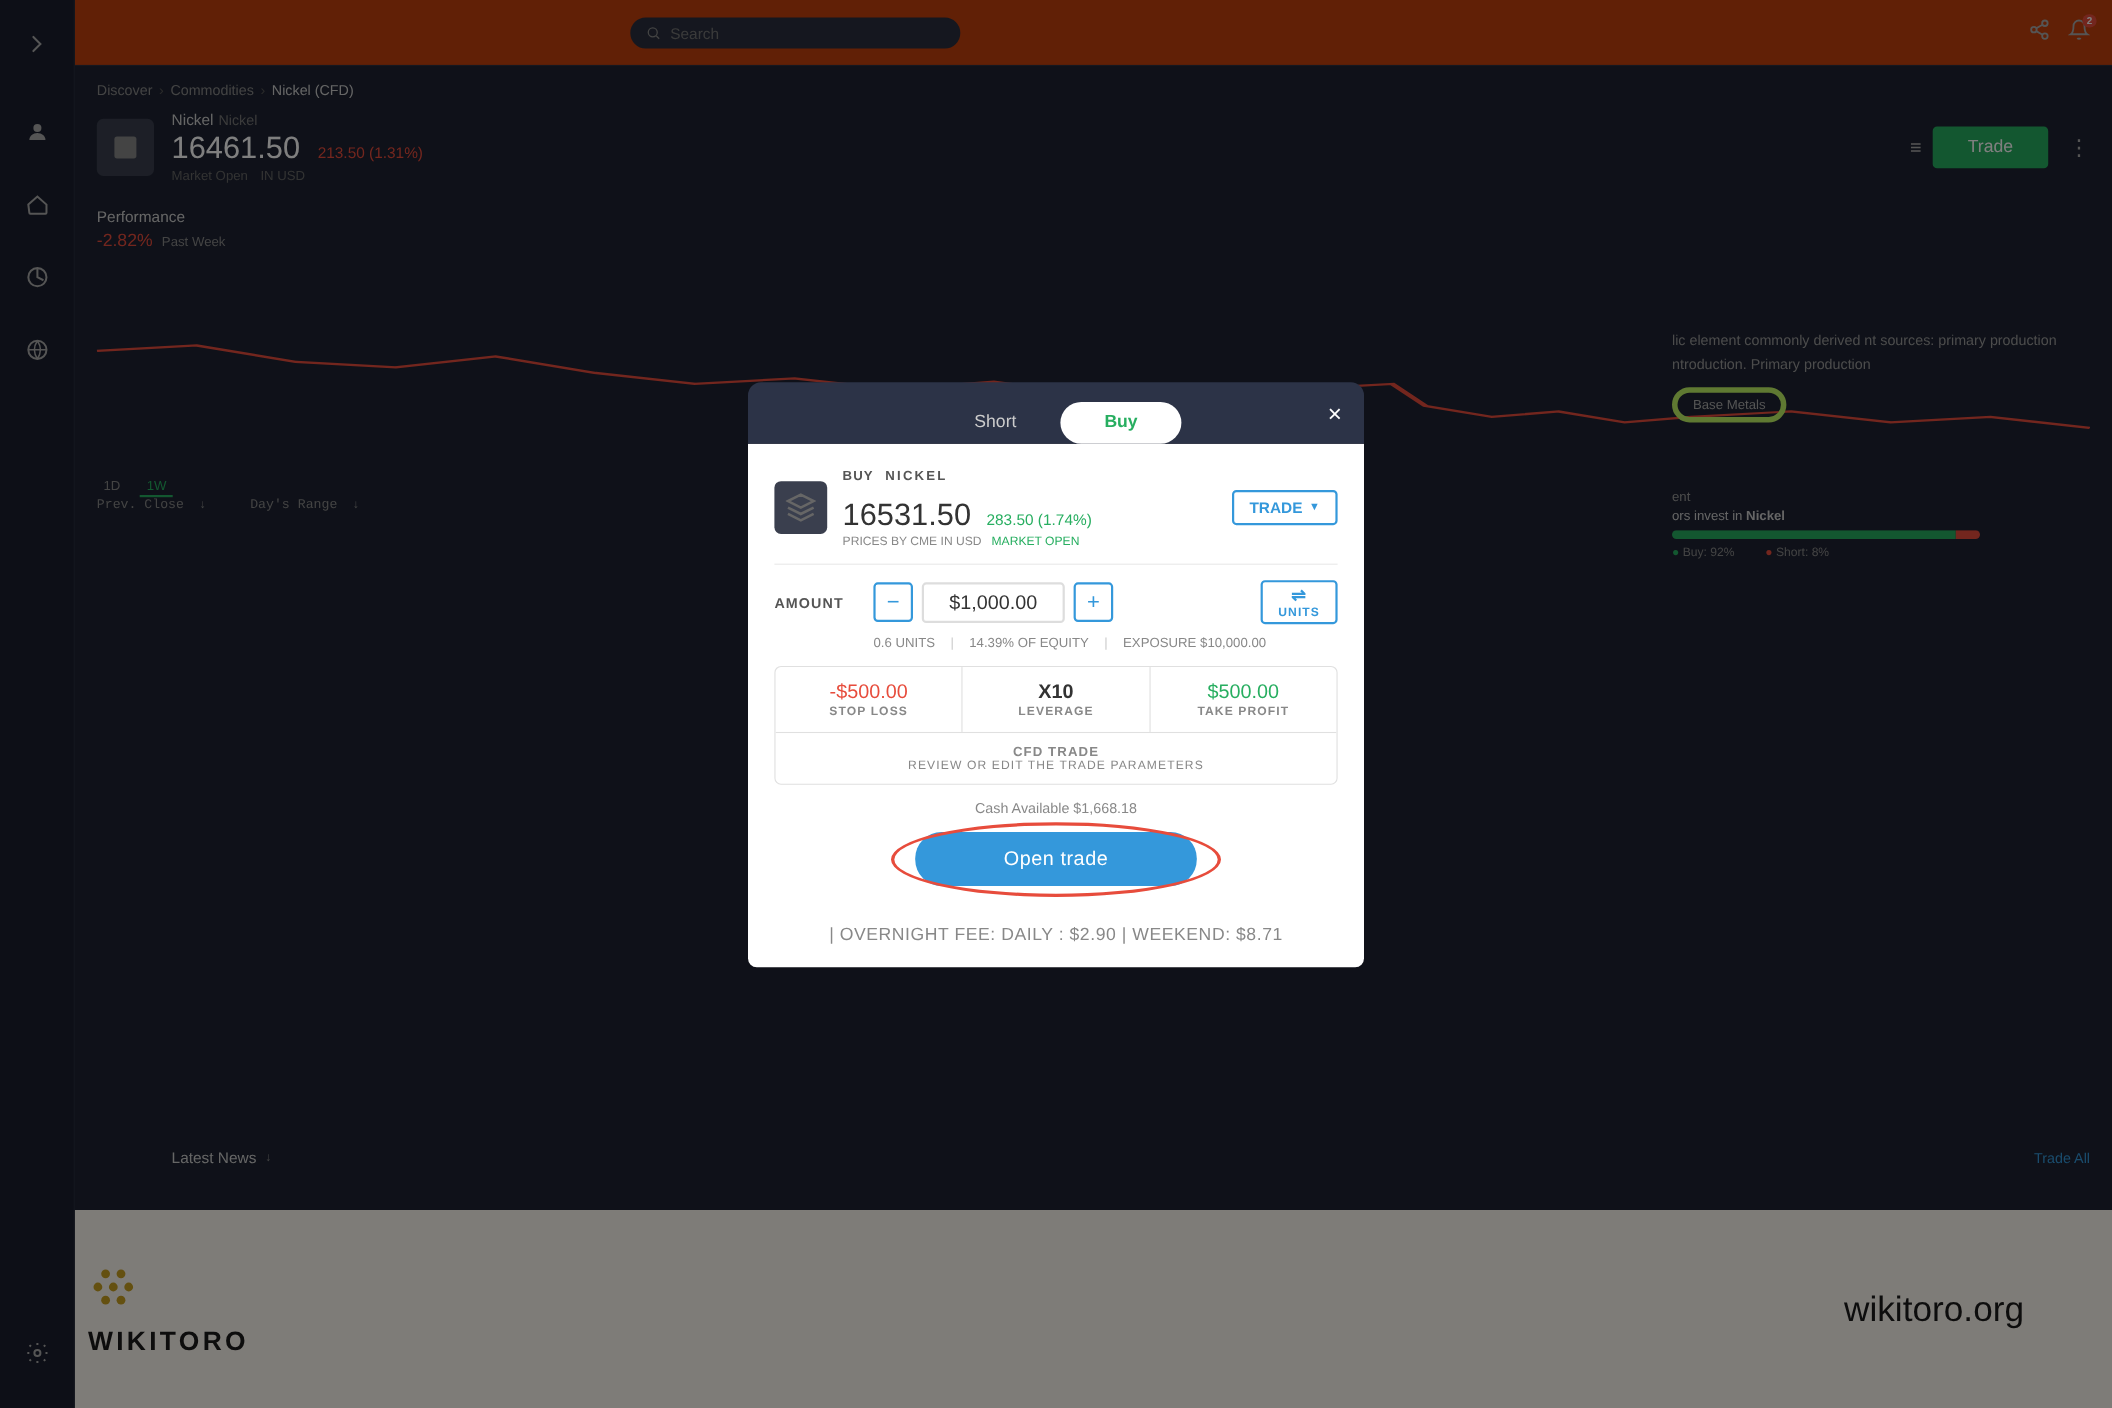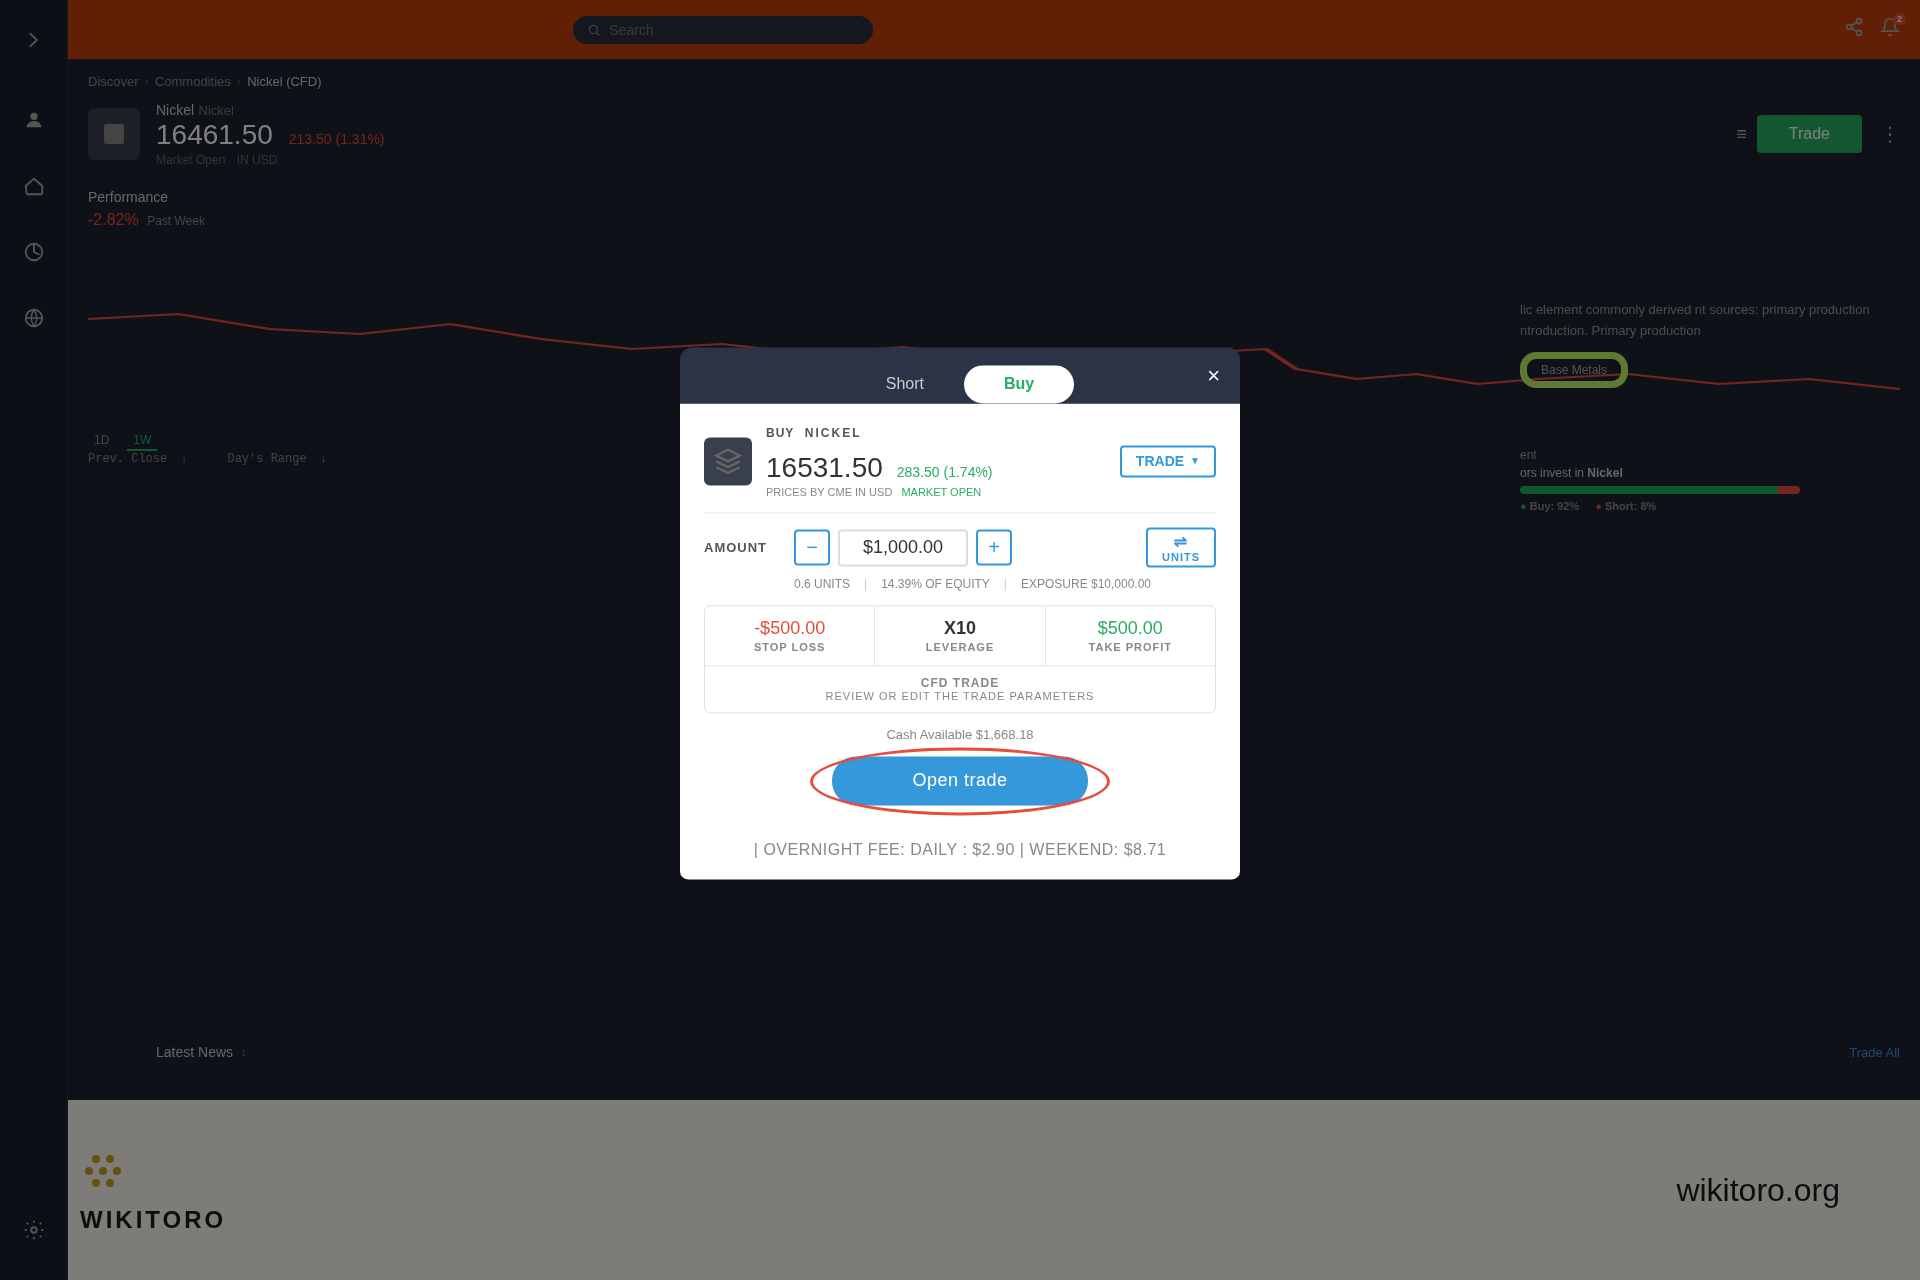--- a/index.html
+++ b/index.html
@@ -420,44 +420,43 @@
     .right-panel {
       position: absolute;
       right: 20px;
       top: 300px;
       width: 380px;
       color: #ccc;
     }
     .info-text { font-size: 13px; line-height: 1.6; color: #999; }
     .base-metals-tag {
       display: inline-block;
-      border: 7px solid #bef264;
+      border: 5px solid #bef264;
       border-radius: 16px;
       padding: 4px 14px;
       font-size: 12px;
       color: #aaa;
       margin-top: 10px;
     }
 
     
     .sentiment-bar {
       display: flex;
       height: 8px;
       border-radius: 4px;
       overflow: hidden;
       width: 280px;
       margin: 6px 0;
     }
     .sentiment-buy { background: #27ae60; }
     .sentiment-sell { background: #e74c3c; }
     .sentiment-labels {
       display: flex;
-      gap: 16px;
+      gap: 28px;
       font-size: 11px;
-      font-weight: bold;
     }
     .buy-label { color: #888; }
     .buy-label .dot { color: #27ae60; }
     .sell-label { color: #888; }
     .sell-label .dot { color: #e74c3c; }
 
     
     .news-header {
       position: absolute;
       bottom: 220px;

